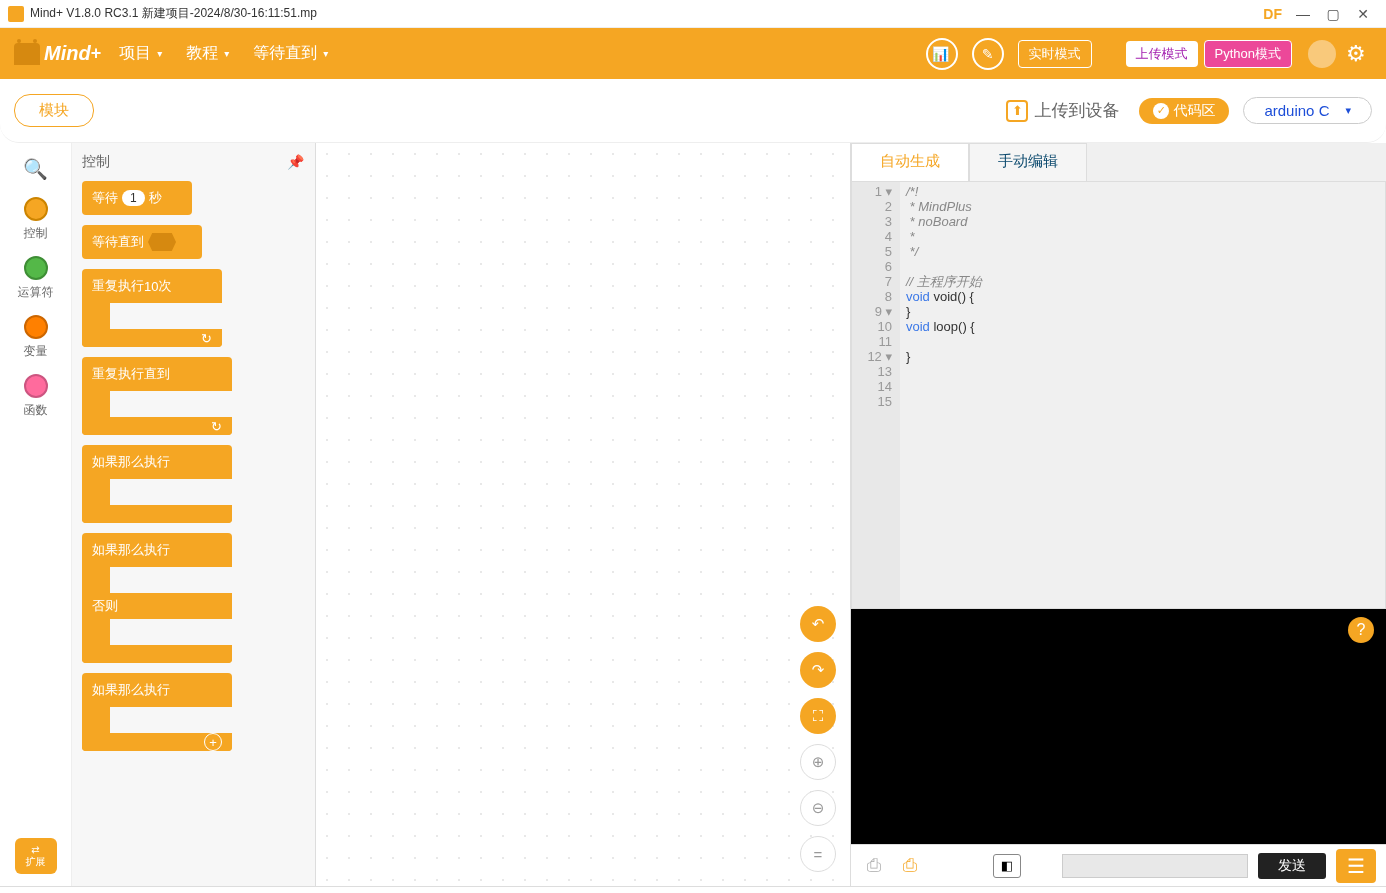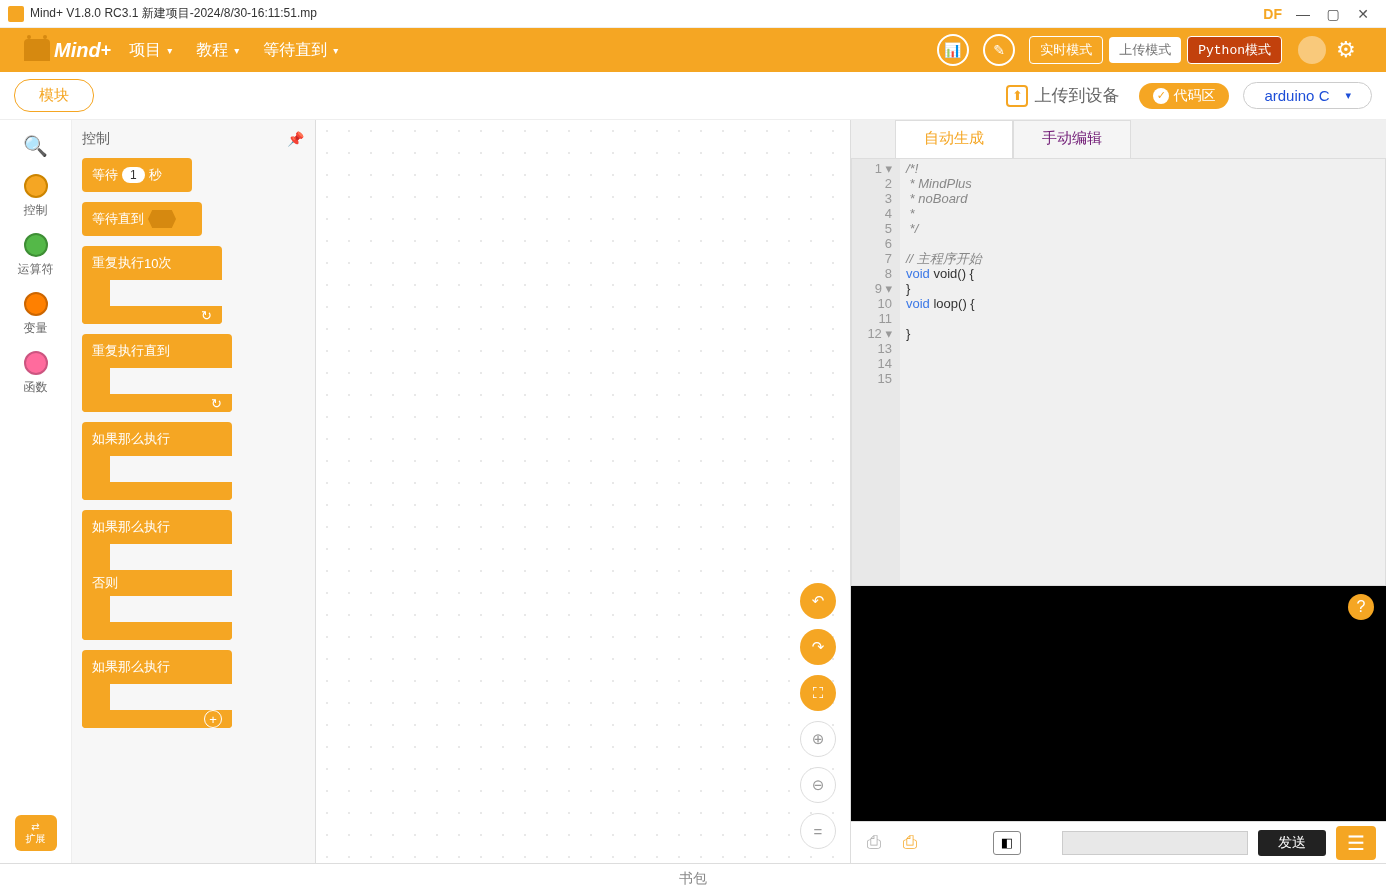--- a/index.html
+++ b/index.html
@@ -5,38 +5,38 @@
 * { margin:0; padding:0; box-sizing:border-box; font-family:"Microsoft YaHei",Arial,sans-serif; }
 body { width:1386px; height:893px; background:#fff; overflow:hidden; font-size:13px; }
 
 .titlebar { height:28px; background:#fff; display:flex; align-items:center; padding:0 8px; border-bottom:1px solid #eee; }
 .titlebar .ico { width:16px; height:16px; background:#f5a623; border-radius:2px; margin-right:6px; }
 .titlebar .t { color:#333; font-size:12px; }
 .titlebar .sp { flex:1; }
 .titlebar .df { color:#f5a623; font-weight:bold; font-size:14px; margin-right:6px; }
 .titlebar .wbtn { width:30px; text-align:center; color:#555; font-size:14px; cursor:pointer; }
 
-.menubar { height:44px; background:#f5a623; display:flex; align-items:center; padding:0 24px; color:#fff; }
+.menubar { height:51px; background:#f5a623; display:flex; align-items:center; padding:0 14px; color:#fff; }
 .logo { display:flex; align-items:center; margin-right:18px; }
 .logo .bot { width:26px; height:22px; background:#d68910; border-radius:4px 4px 0 0; margin-right:4px; position:relative; }
 .logo .bot::before { content:''; position:absolute; top:-4px; left:3px; width:4px; height:4px; background:#d68910; border-radius:50%; box-shadow:16px 0 #d68910; }
 .logo .txt { font-size:20px; font-weight:bold; font-style:italic; }
 .logo .plus { color:#fff; font-size:18px; font-weight:bold; }
 .menu-item { margin-right:24px; font-size:16px; display:flex; align-items:center; cursor:pointer; }
 .menu-item .arr { margin-left:6px; font-size:10px; }
 .menubar .sp { flex:1; }
 .circ-btn { width:32px; height:32px; border:2px solid #fff; border-radius:50%; margin-right:14px; display:flex; align-items:center; justify-content:center; cursor:pointer; font-size:14px; }
 .mode-btn { padding:4px 10px; border-radius:4px; font-size:13px; margin-right:6px; cursor:pointer; }
 .mode-rt { background:#f5a623; border:1px solid #fff; }
-.mode-up { background:#fff; color:#737373; }
-.mode-py { background:#c2410c; border:1px solid #fff;font-family:Liberation Mono, monospace; }
+.mode-up { background:#fff; color:#a21caf;margin-left:28px; }
+.mode-py { background:#ec4899; border:1px solid #fff; }
 .avatar { width:28px; height:28px; background:#fff; border-radius:50%; margin:0 10px; opacity:.4; }
 .gear { width:26px; height:26px; color:#fff; font-size:22px; cursor:pointer; }
 
-.toolbar { height:48px; display:flex; align-items:center; padding:0 14px; border-bottom:1px solid #eee; }
+.toolbar { height:64px; display:flex; align-items:center; padding:0 14px; border-bottom:1px solid #eee;border-radius:19px; }
 .tab-btn { padding:6px 24px; border:1px solid #f5a623; border-radius:16px; color:#f5a623; font-size:15px; cursor:pointer; }
 .toolbar .sp { flex:1; }
 .upload-dev { display:flex; align-items:center; color:#666; font-size:17px; margin-right:20px; cursor:pointer; }
 .upload-dev .upic { width:22px; height:22px; border:2px solid #f5a623; border-radius:4px; margin-right:6px; display:flex; align-items:center; justify-content:center; color:#f5a623; font-size:13px; }
 .code-toggle { display:flex; align-items:center; background:#f5a623; color:#fff; padding:4px 14px; border-radius:14px; margin-right:14px; cursor:pointer; font-size:14px; }
 .code-toggle .chk { width:16px; height:16px; background:#fff; border-radius:50%; color:#f5a623; margin-right:4px; display:flex; align-items:center; justify-content:center; font-size:11px; }
 .lang-sel { padding:4px 20px; border:1px solid #ccc; border-radius:14px; color:#1d4ed8; cursor:pointer; display:flex; align-items:center; font-size:15px; }
 .lang-sel .arr { margin-left:16px; font-size:11px; }
 
 .workspace { display:flex; height:calc(100% - 28px - 44px - 48px - 30px); }
@@ -63,22 +63,22 @@
 .cblock .bot { height:18px; background:#f5a623; border-radius:0 0 4px 4px; display:flex; justify-content:flex-end; align-items:center; padding-right:10px; color:#fff; }
 .cblock .mid { padding:4px 10px; background:#f5a623; }
 .cblock .plus { width:18px; height:18px; border:1px solid #fff; border-radius:50%; display:flex; align-items:center; justify-content:center; margin-left:auto; font-size:13px; }
 
 .canvas { flex:1; background:#fff; background-image:radial-gradient(circle,#e8e8e8 1px,transparent 1px); background-size:22px 22px; position:relative; }
 .canvas-btns { position:absolute; right:14px; bottom:14px; display:flex; flex-direction:column; gap:10px; }
 .cv-btn { width:36px; height:36px; background:#fff; border:1px solid #ddd; border-radius:50%; display:flex; align-items:center; justify-content:center; color:#999; cursor:pointer; font-size:15px; }
 .cv-btn.hl { background:#f5a623; color:#fff; border:none; }
 
 .code-col { width:536px; display:flex; flex-direction:column; border-left:1px solid #ddd; }
-.code-tabs { display:flex; background:#f0f0f0; height:38px;padding-left:44px; }
-.code-tab { padding:8px 28px; font-size:15px; cursor:pointer; color:#701a75; border:1px solid #ddd; border-bottom:none; background:#f5f5f5; }
+.code-tabs { display:flex; background:#f0f0f0; height:38px; }
+.code-tab { padding:8px 28px; font-size:15px; cursor:pointer; color:#0c4a6e; border:1px solid #ddd; border-bottom:none; background:#f5f5f5; }
 .code-tab.active { background:#fff; color:#f5a623; }
 .editor { flex:1; background:#f0f0f0; display:flex; font-family:Consolas,monospace; font-size:13px; overflow:hidden; border:1px solid #ddd; }
 .gutter { width:48px; background:#e8e8e8; color:#999; text-align:right; padding:2px 8px 2px 0; line-height:15px; }
 .code { flex:1; padding:2px 6px; line-height:15px; white-space:pre; color:#888; font-style:italic; }
 .code .kw { color:#3b78e7; font-style:normal; }
 .code .nm { color:#333; font-style:normal; }
 .code .cm { color:#888; font-style:italic; }
 .code .ln7 { background:#e8e8d8; display:block; }
 
 .console { height:235px; background:#000; position:relative; }

